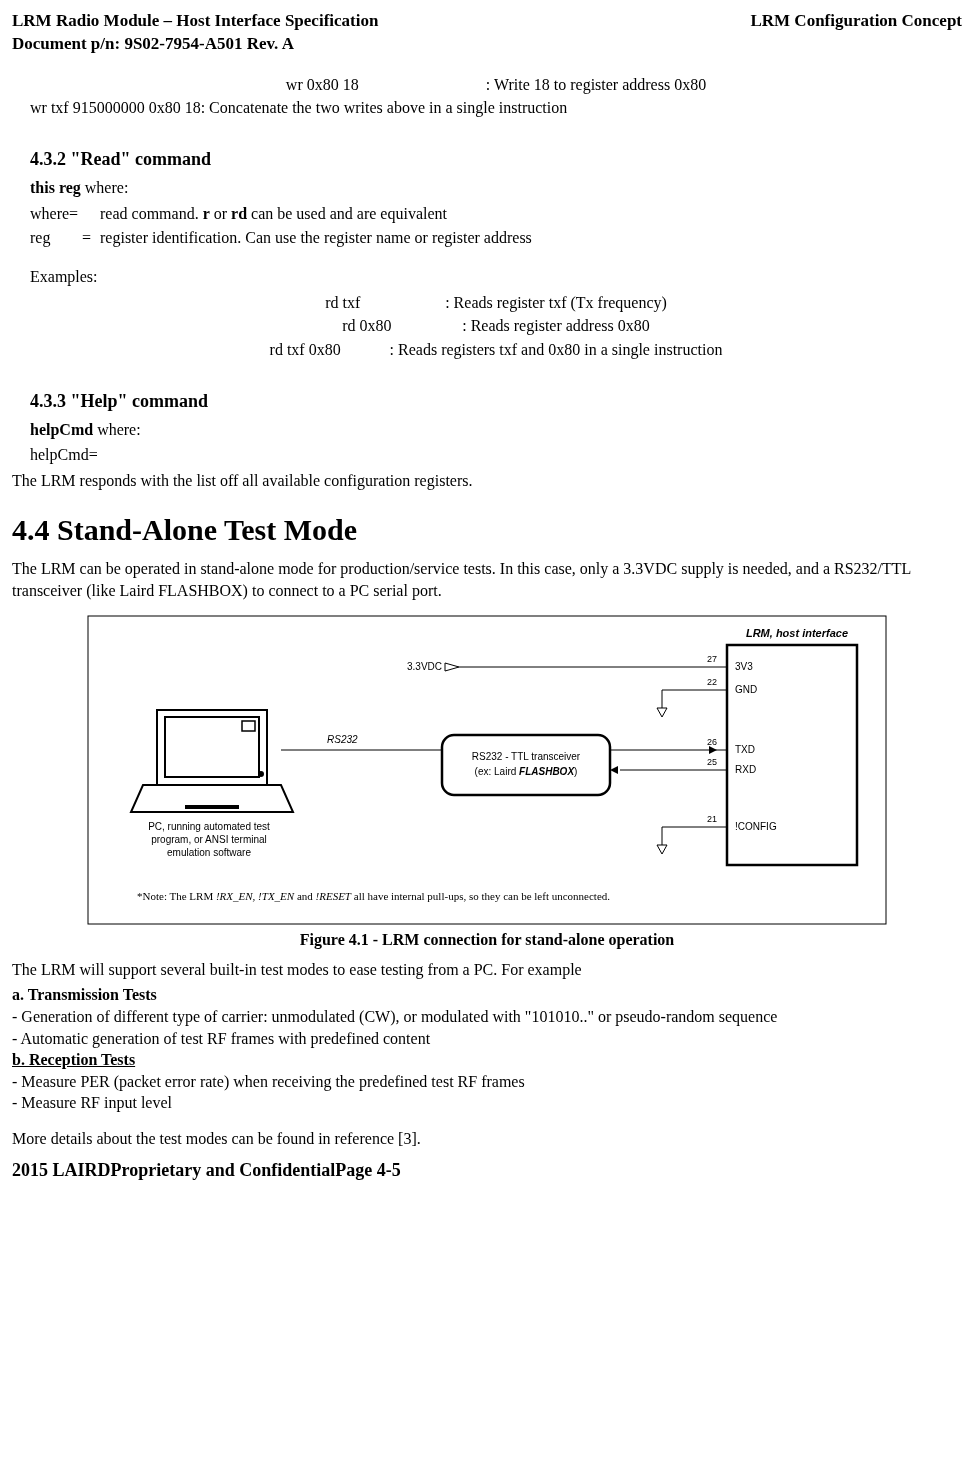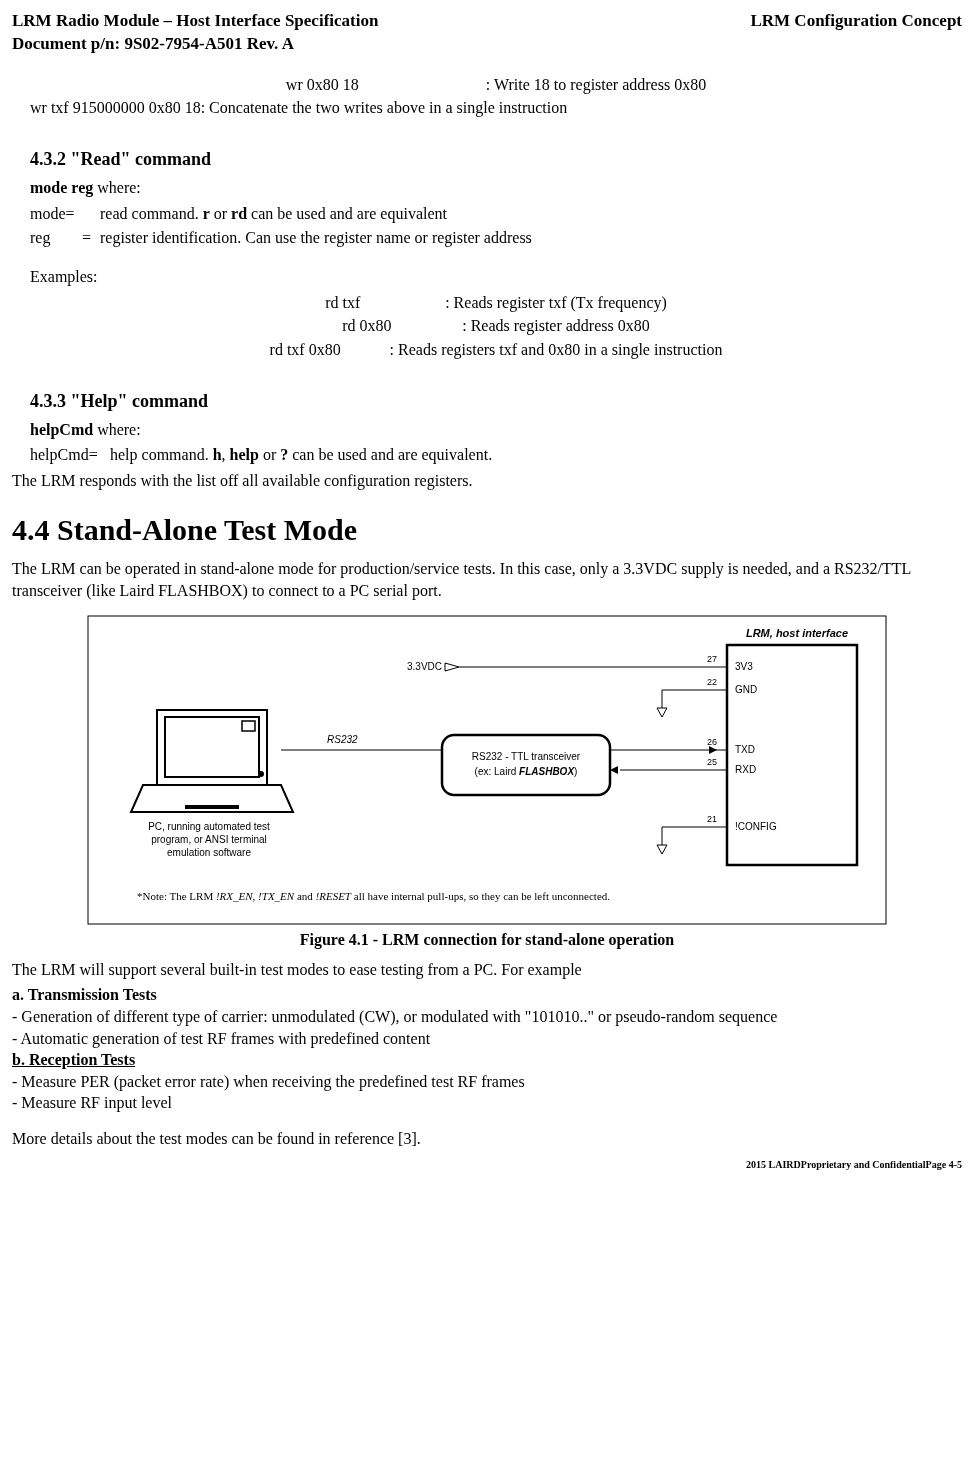--- a/index.html
+++ b/index.html
@@ -14,23 +14,23 @@
   }
   .header-row {
     display: flex;
     justify-content: space-between;
     font-weight: bold;
     font-size: 17px;
     margin-bottom: 18px;
   }
   .footer-row {
     display: flex;
-    justify-content: flex-end;
+    justify-content: flex-start;
     font-weight: bold;
-    font-size: 10px;
+    font-size: 18px;
     margin-top: 8px;
   }
   .indent-1 { margin-left: 18px; }
   .cmd-line { margin-left: 18px; margin-bottom: 2px; }
   .def-row { display: flex; margin-left: 18px; margin-bottom: 2px; }
   .ex-row { display: flex; margin-left: 18px; margin-bottom: 2px; justify-content: center; }
   .ex-key { width: 120px; }
   h3 { font-size: 18px; font-weight: bold; margin: 28px 0 6px 18px; }
   h2 { font-size: 30px; font-weight: bold; margin: 18px 0 8px 0; }
   p { margin: 4px 0; }
@@ -54,24 +54,24 @@
 </div>
 
 <div class="ex-row">
   <div style="width:200px;">wr 0x80 18</div>
   <div>: Write 18 to register address 0x80</div>
 </div>
 <div class="cmd-line">wr txf 915000000 0x80 18: Concatenate the two writes above in a single instruction</div>
 
 <h3>4.3.2 "Read" command</h3>
 <p class="indent-1">
-  <span class="bold"> mode reg</span><span>   where:</span>
+  <span class="bold"> this reg</span><span>   where:</span>
 </p>
 <div class="def-row">
-  <div style="width:70px;">mode=</div>
+  <div style="width:70px;">where=</div>
   <div>
     <span>read command.  </span><span class="bold">r</span><span> or </span><span class="bold">rd</span><span> can be used and are equivalent</span>
   </div>
 </div>
 <div class="def-row">
   <div style="width:52px;">reg</div>
   <div style="width:18px;">=</div>
   <div>register identification. Can use the register name or register address</div>
 </div>
 <p class="indent-1" style="margin-top:18px;">Examples:</p>
@@ -87,23 +87,20 @@
   <div class="ex-key">rd txf 0x80</div>
   <div>: Reads registers txf and 0x80 in a single instruction</div>
 </div>
 
 <h3>4.3.3 "Help" command</h3>
 <p class="indent-1">
   <span class="bold"> helpCmd</span><span>   where:</span>
 </p>
 <div class="def-row">
   <div style="width:80px;">helpCmd=</div>
-  <div>
-    <span>help command.  </span><span class="bold">h</span><span>, </span><span class="bold">help</span><span> or </span><span class="bold">?</span><span> can be used and are equivalent.</span>
-  </div>
 </div>
 <p>The LRM responds with the list off all available configuration registers.</p>
 
 <h2>4.4   Stand-Alone Test Mode</h2>
 <p>The LRM can be operated in stand-alone mode for production/service tests.  In this case, only a 3.3VDC supply is needed, and a RS232/TTL transceiver (like Laird FLASHBOX) to connect to a PC serial port.</p>
 
 <div class="figure-wrap">
 <svg width="800" height="310" viewBox="0 0 800 310">
 
   <rect x="1" y="1" width="798" height="308" fill="none" stroke="#000" stroke-width="1"></rect>

